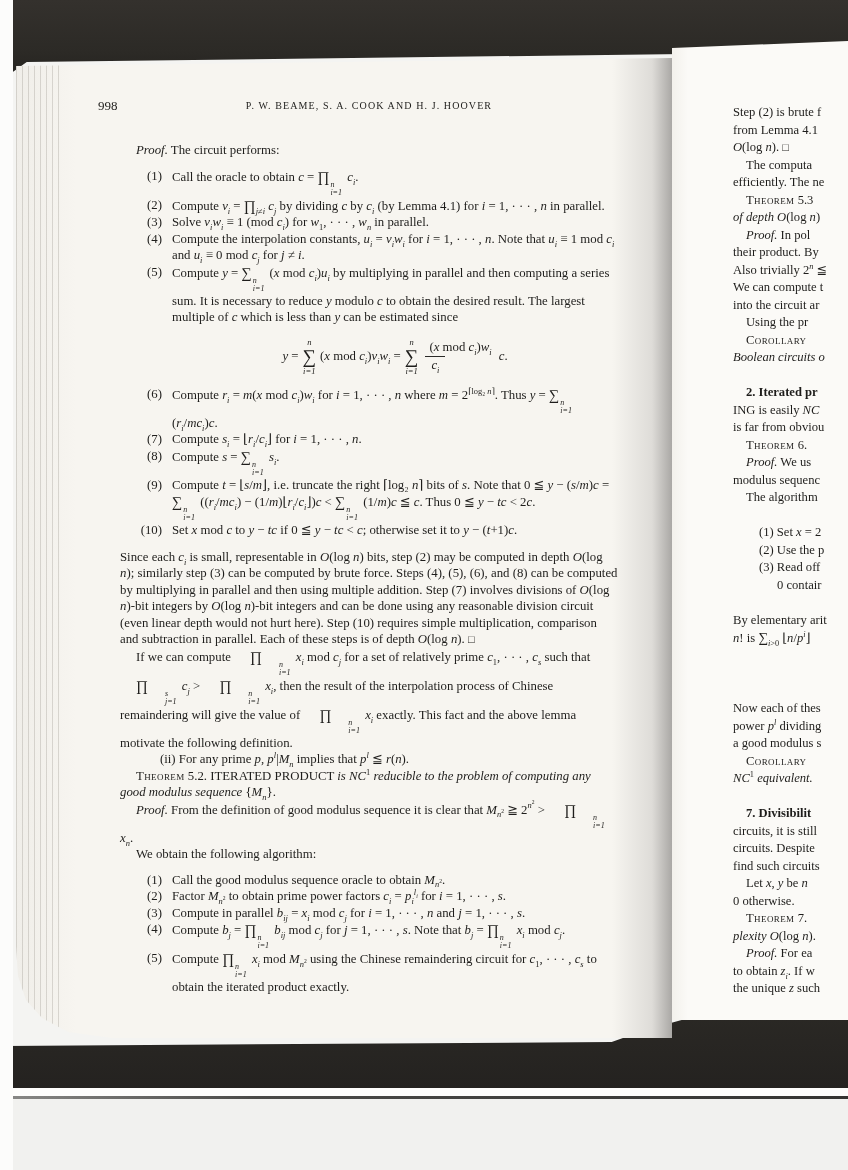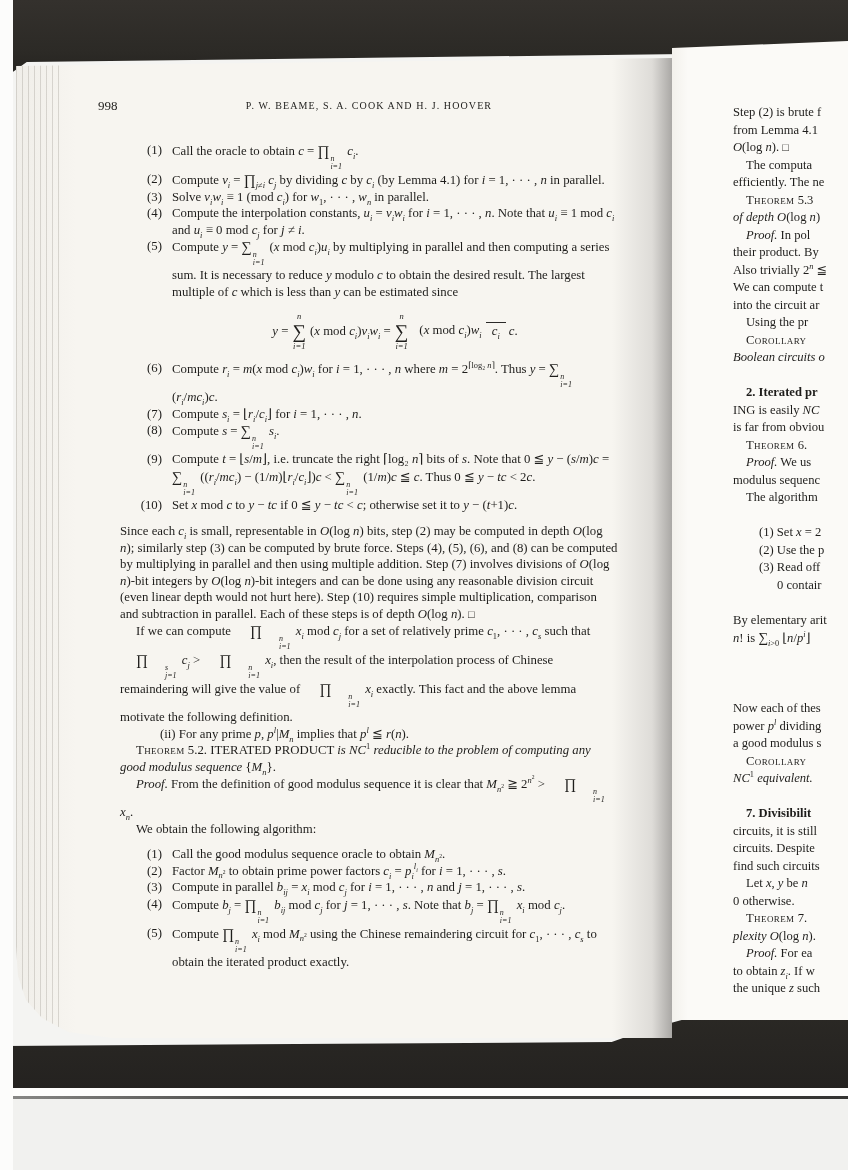--- a/index.html
+++ b/index.html
@@ -52,21 +52,21 @@
   
   .op{display:inline-block;font-size:113%;transform:translateY(1px);}
   .op2{display:inline-block;font-size:108%;}
   .ss{display:inline-flex;flex-direction:column;align-items:flex-start;font-size:8px;line-height:8px;vertical-align:-6px;font-style:italic;margin:0 2px 0 1px;}
   .ss span{display:block;}
   .eq{display:flex;justify-content:center;margin:12px 0 10px;transform:translateX(26px);}
   .eq-in{display:flex;align-items:center;}
   .bigop{display:inline-flex;flex-direction:column;align-items:center;line-height:1;margin:0 4px;vertical-align:middle;}
   .bigop .lim{font-size:8.5px;font-style:italic;}
   .bigop .bo{font-size:19px;margin:1px 0;}
-  .frac{display:inline-flex;flex-direction:row;align-items:flex-end;line-height:1.2;margin:0 3px;vertical-align:middle;}
+  .frac{display:inline-flex;flex-direction:column;align-items:flex-start;line-height:1.2;margin:0 3px;vertical-align:middle;}
   .frac .fn{padding:0 4px 1px;}
   .frac .fd{border-top:1px solid #2a2927;padding:1px 6px 0;}
   sub,sup{font-size:66%;line-height:0;}
   .sc{font-variant:small-caps;letter-spacing:.4px;font-family:Liberation Serif, serif;}
   .qed{font-size:11px;}
   
   .rp{
     position:absolute;left:672px;top:40px;width:200px;height:980px;z-index:2;
     background:linear-gradient(90deg,#f3f1ec 0px,#fbfaf7 16px,#fbfaf7 100%);
     clip-path:polygon(0 8px,100% 0,100% 100%,0 100%);
@@ -144,20 +144,21 @@
 
 <div class="lp">
   <div class="lp-stack"></div>
   <div class="lp-in">
 
     <div class="headrow">
       <span class="pageno">998</span>
       <div class="runhead">P. W. BEAME, S. A. COOK AND H. J. HOOVER</div>
     </div>
 
+    <div class="indent"><i>Proof.</i> The circuit performs:</div>
 
     <div class="steps">
       <div class="li">
           <span class="num">(1)</span>
           <span class="bd">Call the oracle to obtain <i>c</i> = <span class="op">∏</span><span class="ss">
               <span><i>n</i></span>
               <span><i>i</i>=1</span>
             </span> <i>c<sub>i</sub></i>.</span>
         </div>
       <div class="li">

